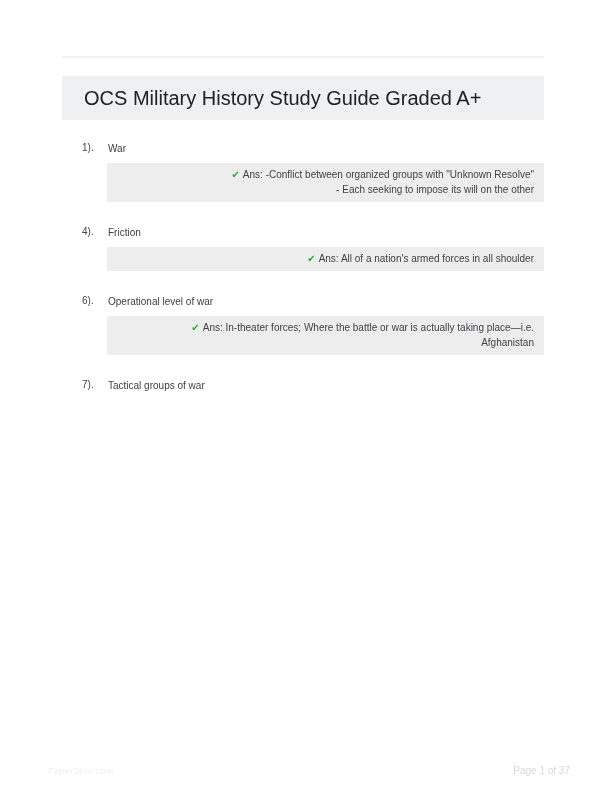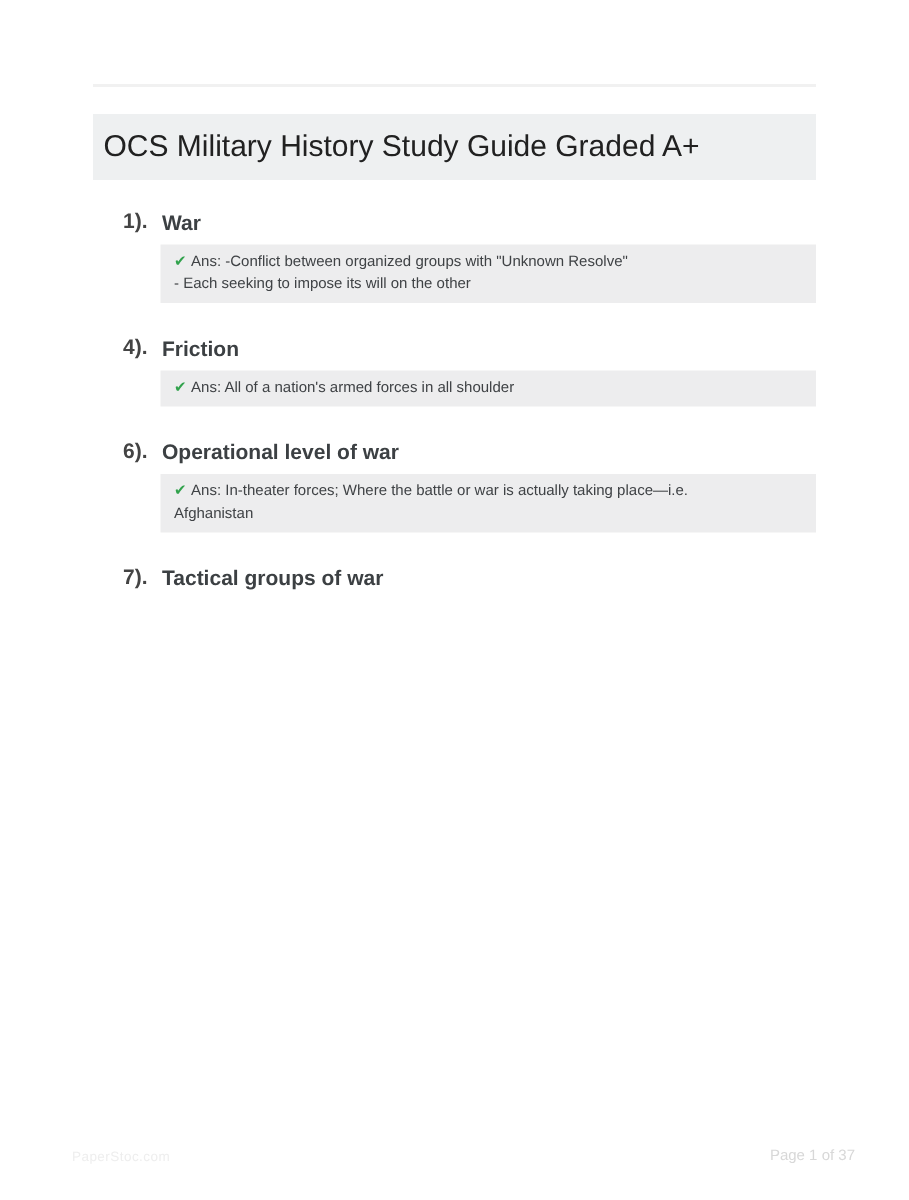--- a/index.html
+++ b/index.html
@@ -12,51 +12,51 @@
     overflow:hidden;
   }
   .top-rule{
     position:absolute;left:62px;top:56px;width:482px;height:2px;
     background:#f1f1f1;
   }
   .title-box{
     position:absolute;left:62px;top:76px;width:482px;height:44px;
     background:var(--title-bg,#eef0f1);
     line-height:44px;
-    padding-left:7px;
+    padding-left:22px;
     box-sizing:border-box;
     font-size:20px;
     color:#212121;
     white-space:nowrap;
   }
   .content{
     position:absolute;left:0;top:142px;right:0;
   }
   .q-row{
     margin:0 26px 8px 82px;
-    font-size:14px;
+    font-size:10px;
     line-height:13px;
     color:#3c4043;
-    font-weight:bold;
   }
   .q-num{
     display:inline-block;
     width:26px;
     position:relative;
     top:-1px;
     color:#444444;
   }
   .ans-box{
     margin:0 62px 24px 107px;
     background:var(--box-bg,#ededee);
     padding:4px 10px 5px 9px;
     font-size:10px;
     line-height:15px;
     color:#3f4245;
     white-space:pre-line;
+    text-align:right;
   }
   .check{
     color:var(--accent-check,#31a24c);
     font-size:10px;
     margin-right:3px;
     font-weight:bold;
   }
   .footer-watermark{
     position:absolute;left:48px;top:766px;
     font-size:9px;

